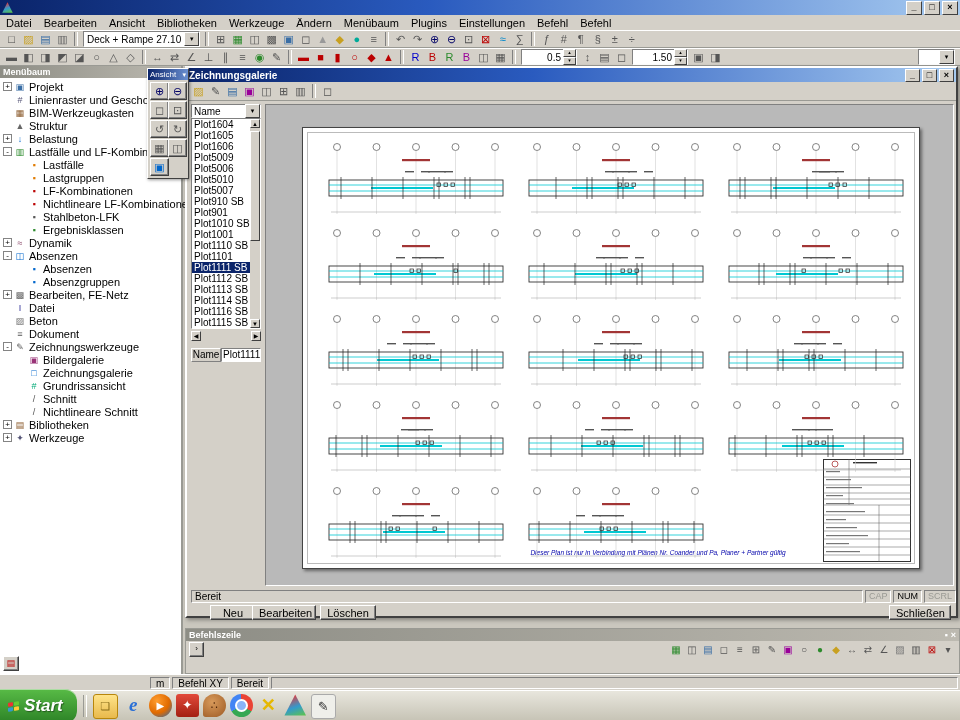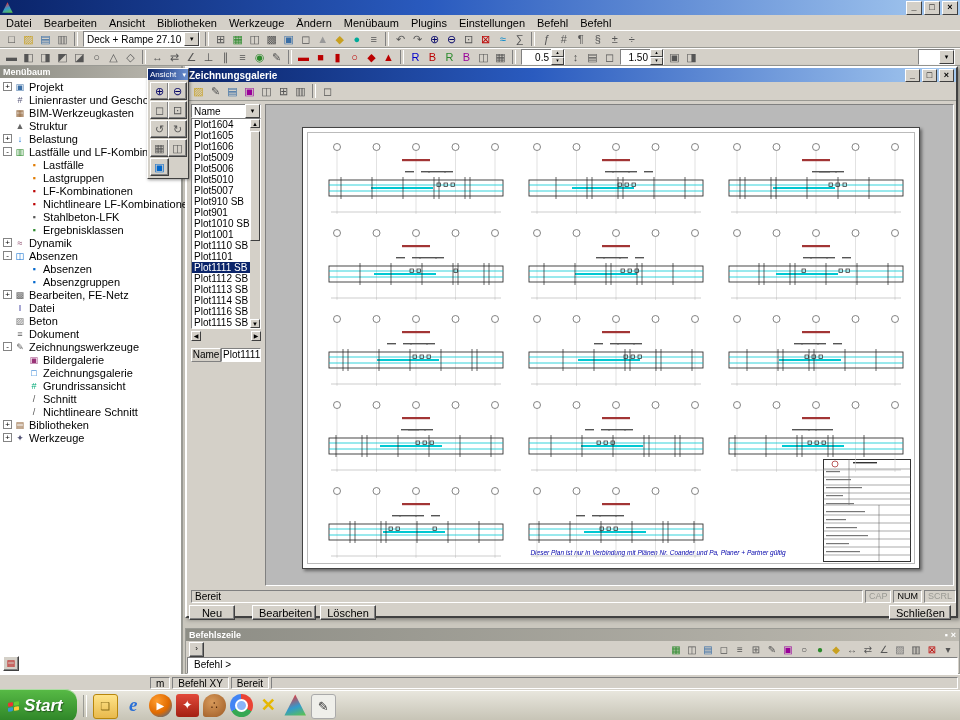--- a/index.html
+++ b/index.html
@@ -23,21 +23,21 @@
   .tbar{position:absolute;left:0;width:960px;height:18px;background:#d4d0c8;display:flex;align-items:center;
         padding:0 3px;box-sizing:border-box;border-top:1px solid #fff;border-bottom:1px solid #9a9a94;}
   .tb-icon{width:17px;height:15px;display:inline-flex;align-items:center;justify-content:center;font-size:11px;line-height:15px;flex:0 0 auto;}
   .tb-sep{width:2px;height:14px;border-left:1px solid #808080;border-right:1px solid #fff;margin:0 3px;flex:0 0 auto;}
   .tb-combo{height:14px;background:#fff;border:1px solid;border-color:#808080 #fff #fff #808080;display:inline-flex;align-items:center;
         font-size:10px;padding-left:3px;margin:0 2px;flex:0 0 auto;}
   .tb-combo-val{min-width:14px;padding-right:3px;white-space:nowrap;}
   .tb-combo-arrow{width:13px;height:12px;background:#d4d0c8;border:1px solid;border-color:#fff #404040 #404040 #fff;
         font-size:7px;line-height:11px;text-align:center;}
   .tb-spin{height:14px;background:#fff;border:1px solid;border-color:#808080 #fff #fff #808080;display:inline-flex;align-items:center;
-        font-size:10px;padding-left:7px;margin:0 2px;flex:0 0 auto;}
+        font-size:10px;padding-left:19px;margin:0 2px;flex:0 0 auto;}
   .tb-spin-val{min-width:20px;text-align:right;padding-right:2px;}
   .tb-spin-arrows{display:flex;flex-direction:column;}
   .tb-spin-arrows span{width:11px;height:6px;background:#d4d0c8;border:1px solid;border-color:#fff #404040 #404040 #fff;
         font-size:5px;line-height:5px;text-align:center;}
   .tb-flex{flex:1;}
   
   .workspace{position:absolute;left:183px;top:66px;width:777px;height:608px;background:#cac7be;}
   .panel-left{position:absolute;left:0;top:66px;width:183px;height:608px;background:#fff;border-right:2px solid #9a9a94;box-sizing:border-box;}
   .pl-cap{height:12px;background:linear-gradient(90deg,#8d8d85,#bdbab1);color:#fff;font-size:9px;font-weight:bold;
       display:flex;align-items:center;padding:0 3px;}
@@ -976,21 +976,21 @@
             </svg></div>
         </div>
     </div>
 
     <div class="dlg-status">
       <span class="st-cell st-main">Bereit</span>
       <span class="st-cell st-dim">CAP</span>
       <span class="st-cell">NUM</span>
       <span class="st-cell st-dim">SCRL</span>
     </div>
-    <button class="dlg-btn raised" style="left:2px;width:46px">Neu</button>
+    <button class="dlg-btn raised" style="left:23px;width:46px">Neu</button>
     <button class="dlg-btn raised" style="left:65px;width:64px">Bearbeiten</button>
     <button class="dlg-btn raised" style="left:133px;width:56px">Löschen</button>
     <button class="dlg-btn raised" style="right:5px;width:62px">Schließen</button>
   </div>
 
   <div class="palette">
     <div class="pal-title">
       <span>Ansicht</span>
       <span class="pal-arrow">▾</span>
     </div>
@@ -1031,21 +1031,20 @@
           <span class="cmd-icon" style="color: rgb(200, 160, 32);">◆</span>
           <span class="cmd-icon" style="color: rgb(85, 85, 85);">↔</span>
           <span class="cmd-icon" style="color: rgb(85, 85, 85);">⇄</span>
           <span class="cmd-icon" style="color: rgb(85, 85, 85);">∠</span>
           <span class="cmd-icon" style="color: rgb(119, 119, 119);">▨</span>
           <span class="cmd-icon" style="color: rgb(85, 85, 85);">▥</span>
           <span class="cmd-icon" style="color: rgb(187, 0, 0);">⊠</span>
           <span class="cmd-icon" style="color: rgb(85, 85, 85);">▾</span>
         </span>
     </div>
-    <div class="cmd-prompt">Befehl &gt;</div>
   </div>
 
   <div class="statusbar">
     <span class="sb-cell sb-pad"></span>
     <span class="sb-cell">m</span>
     <span class="sb-cell">Befehl XY</span>
     <span class="sb-cell">Bereit</span>
     <span class="sb-cell sb-rest"></span>
   </div>
 

